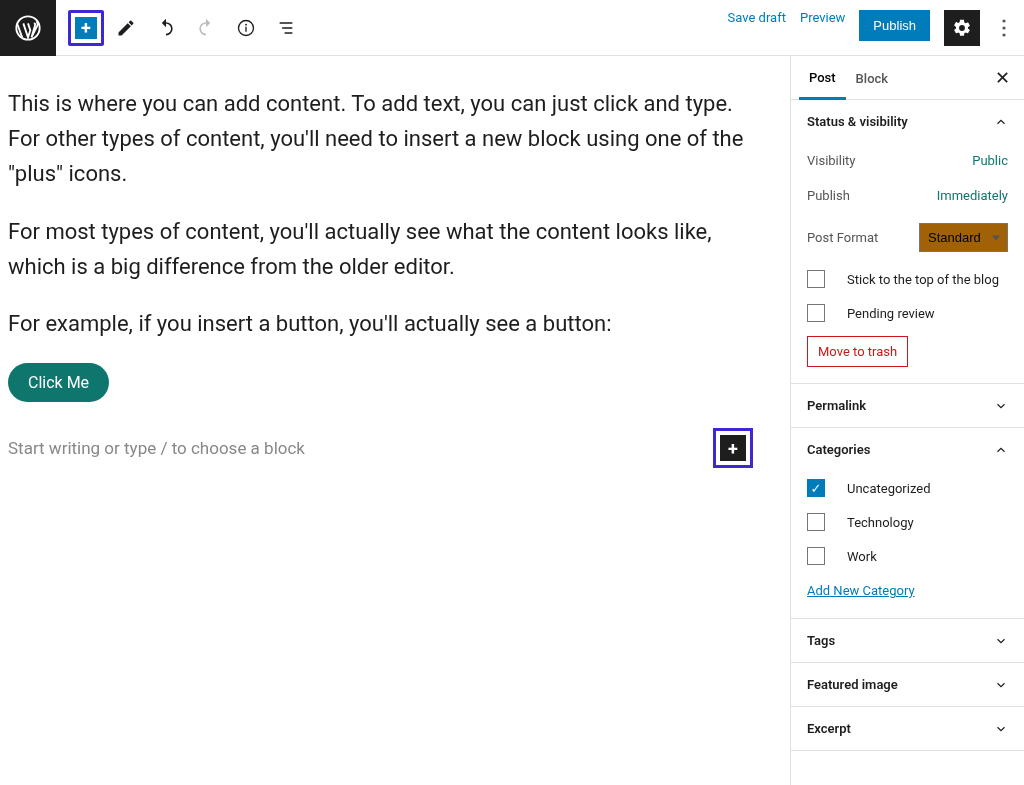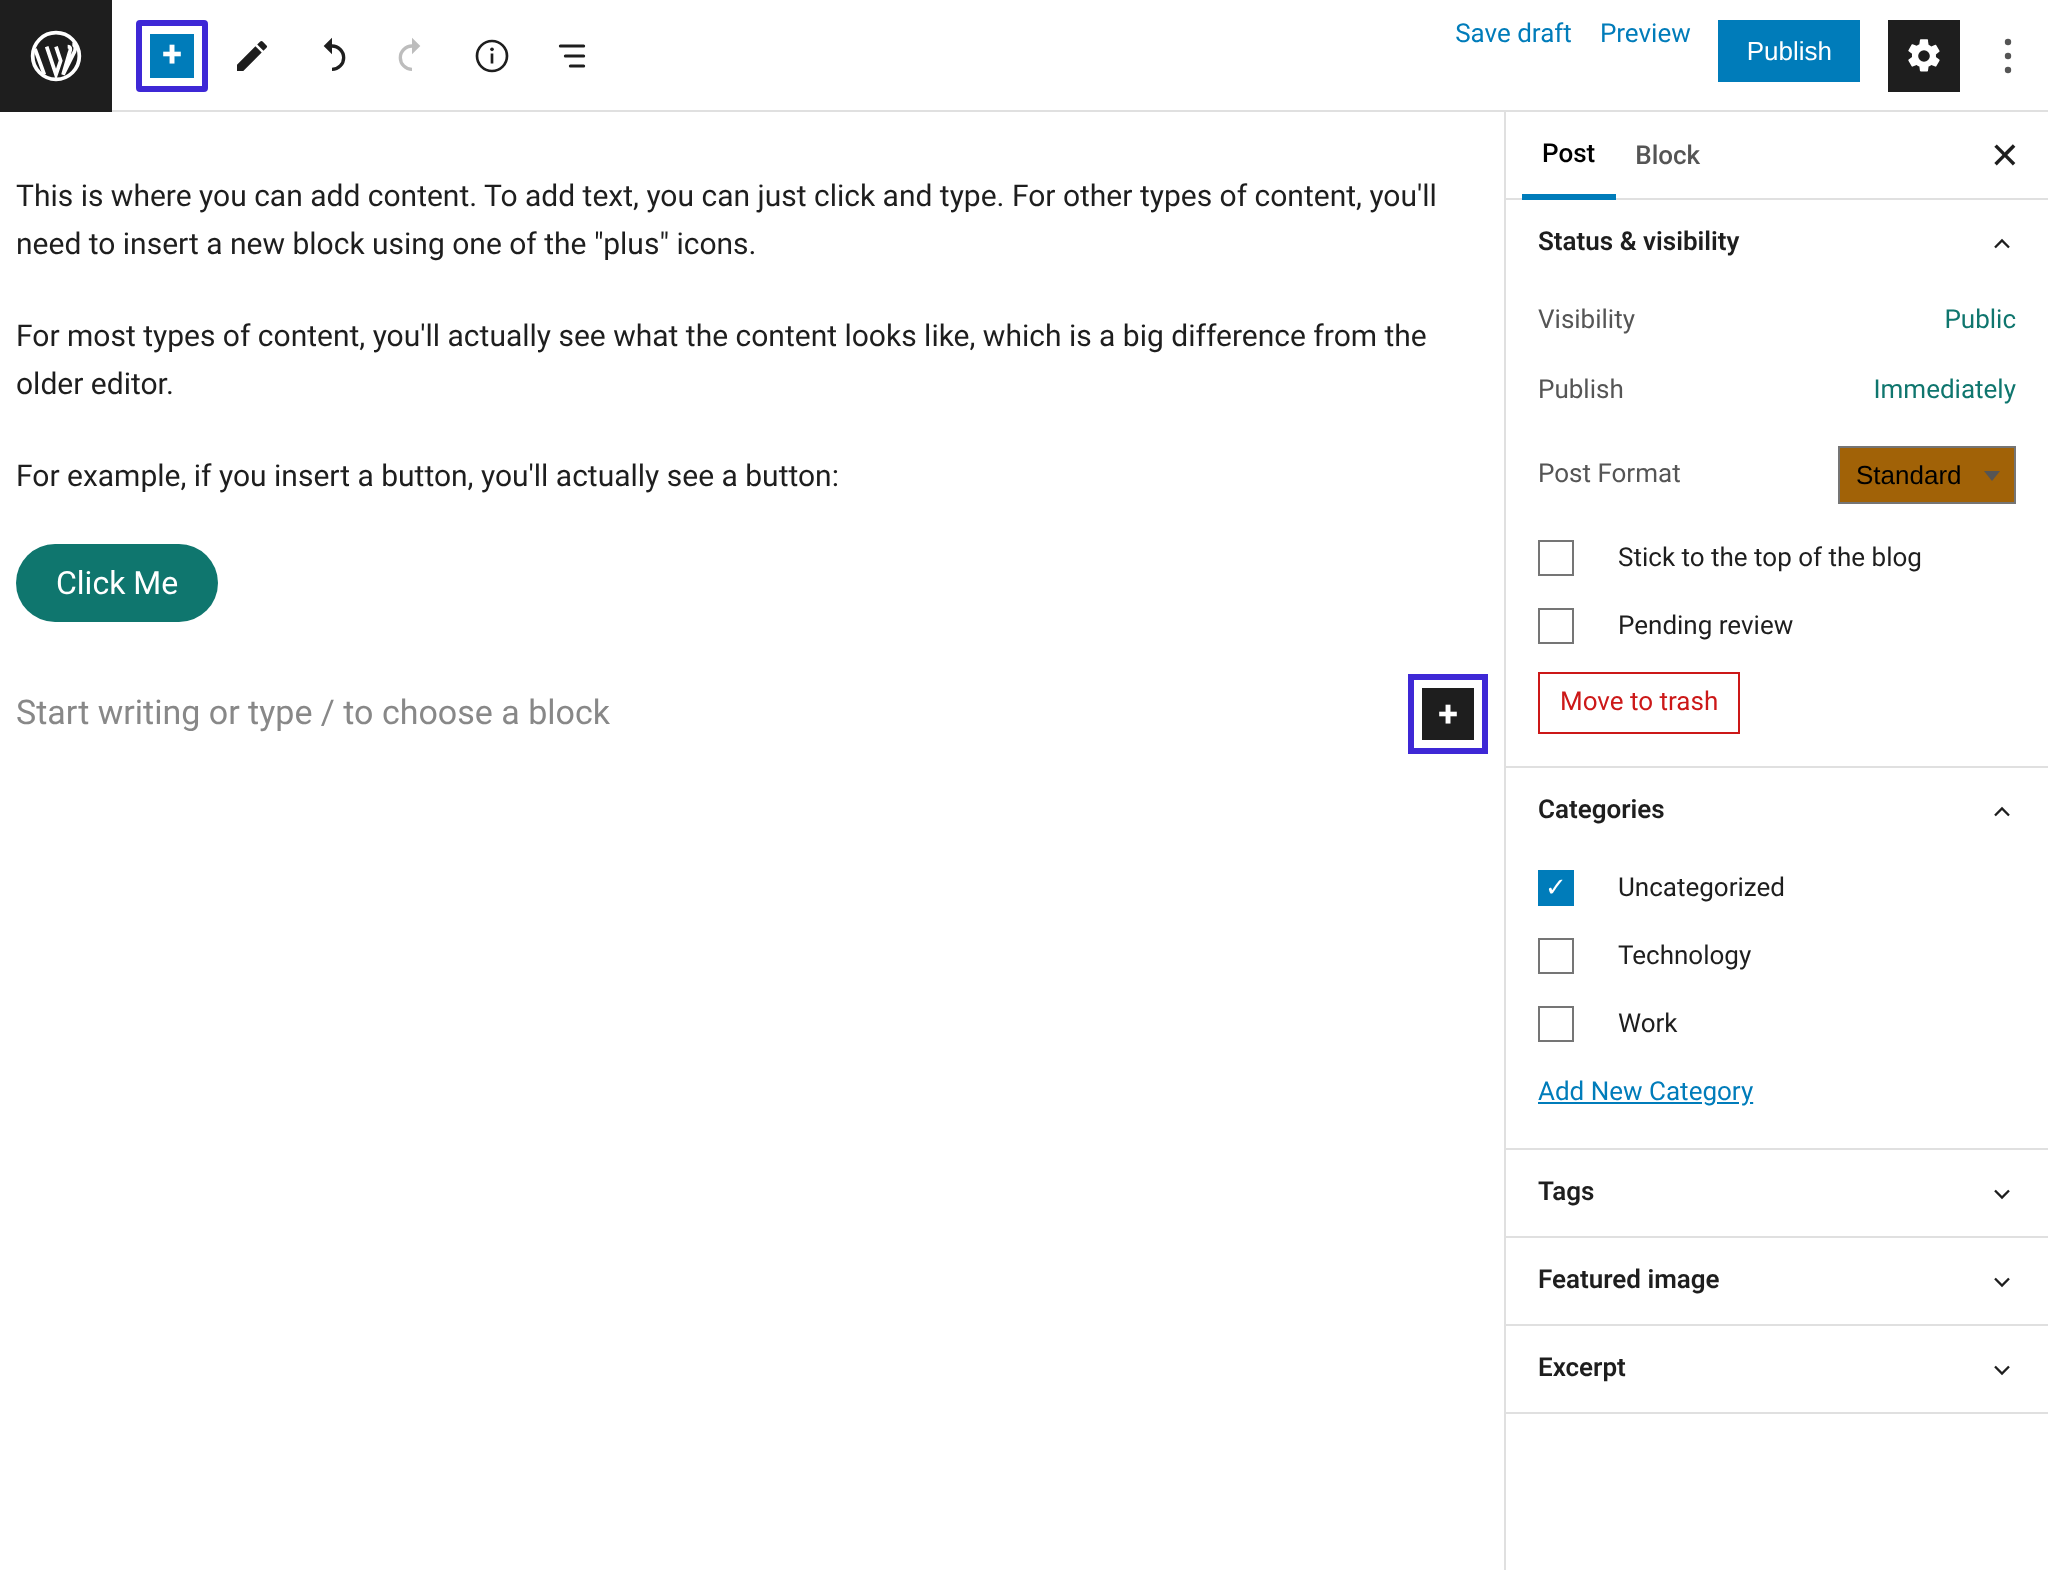--- a/index.html
+++ b/index.html
@@ -12,28 +12,28 @@
   .add-block-btn .plus { width:22px; height:22px; background:#007cba; display:flex; align-items:center; justify-content:center; color:#fff; font-size:18px; font-weight:bold; }
   .tb-right { margin-left:auto; display:flex; align-items:flex-start; gap:14px; padding-right:10px; }
   .link-btn { color:#007cba; font-size:13px; cursor:pointer; }
   .publish-btn { background:#007cba; color:#fff; border:none; padding:8px 14px; font-size:13px; cursor:pointer; }
   .settings-btn { width:36px; height:36px; background:#1e1e1e; display:flex; align-items:center; justify-content:center; cursor:pointer; }
   .more-btn { width:20px; height:36px; display:flex; align-items:center; justify-content:center; cursor:pointer; color:#555; }
 
   .main { display:flex; height:calc(100% - 56px); }
   .editor { flex:1; padding: 30px 8px 0 8px; overflow:auto; }
   .post-title { font-size: 38px; font-weight: 400; margin-bottom: 40px; }
-  .para { font-size: 15px; line-height: 1.6; margin-bottom: 22px; max-width: 740px; }
+  .para { font-size: 22px; line-height: 1.6; margin-bottom: 22px; max-width: 740px; }
   .cm-btn { display:inline-block; background:#0f766e; color:#fff; padding: 10px 20px; border-radius: 22px; font-size:16px; margin-bottom: 26px; }
   .prompt-row { display:flex; align-items:center; max-width:745px; }
   .prompt { color:#888; font-size:17px; flex:1; }
   .inline-add { width:40px; height:40px; border:3px solid #3e28d6; display:flex; align-items:center; justify-content:center; }
   .inline-add .sq { width:26px; height:26px; background:#1e1e1e; display:flex; align-items:center; justify-content:center; color:#fff; font-size:18px; font-weight:bold;}
 
-  .sidebar { width:272px; border-left:1px solid #e0e0e0; font-size:13px; display:flex; flex-direction:column; }
+  .sidebar { width:234px; border-left:1px solid #e0e0e0; font-size:13px; display:flex; flex-direction:column;margin-left:20px; }
   .tabs { display:flex; align-items:center; border-bottom:1px solid #e0e0e0; padding: 0 8px; }
   .tab { padding: 14px 10px 12px; cursor:pointer; font-weight:500; color:#555; }
   .tab.active { color:#000; border-bottom: 3px solid #007cba; margin-bottom:-1px; }
   .tab-close { margin-left:auto; font-size:18px; cursor:pointer; padding: 0 6px; }
 
   .panel { border-bottom:1px solid #e0e0e0; }
   .panel-hd { display:flex; align-items:center; padding: 14px 16px; cursor:pointer; font-weight:600; }
   .panel-hd .chev { margin-left:auto; }
   .panel-body { padding: 0 16px 16px 16px; }
   .row { display:flex; align-items:center; padding: 10px 0; }
@@ -167,20 +167,30 @@
             <span>Stick to the top of the blog</span>
           </div>
           <div class="chk-row">
             <div class="chk"></div>
             <span>Pending review</span>
           </div>
           <div class="trash">Move to trash</div>
         </div>
       </div>
 
+      <div class="panel">
+        <div class="panel-hd">
+          <span>Permalink</span>
+          <span class="chev">
+              <svg width="14" height="14" viewBox="0 0 24 24">
+                <path d="M6 9l6 6 6-6" fill="none" stroke="#1e1e1e" stroke-width="2"></path>
+              </svg>
+            </span>
+        </div>
+      </div>
 
       <div class="panel">
         <div class="panel-hd">
           <span>Categories</span>
           <span class="chev">
               <svg width="14" height="14" viewBox="0 0 24 24">
                 <path d="M6 15l6-6 6 6" fill="none" stroke="#1e1e1e" stroke-width="2"></path>
               </svg>
             </span>
         </div>

